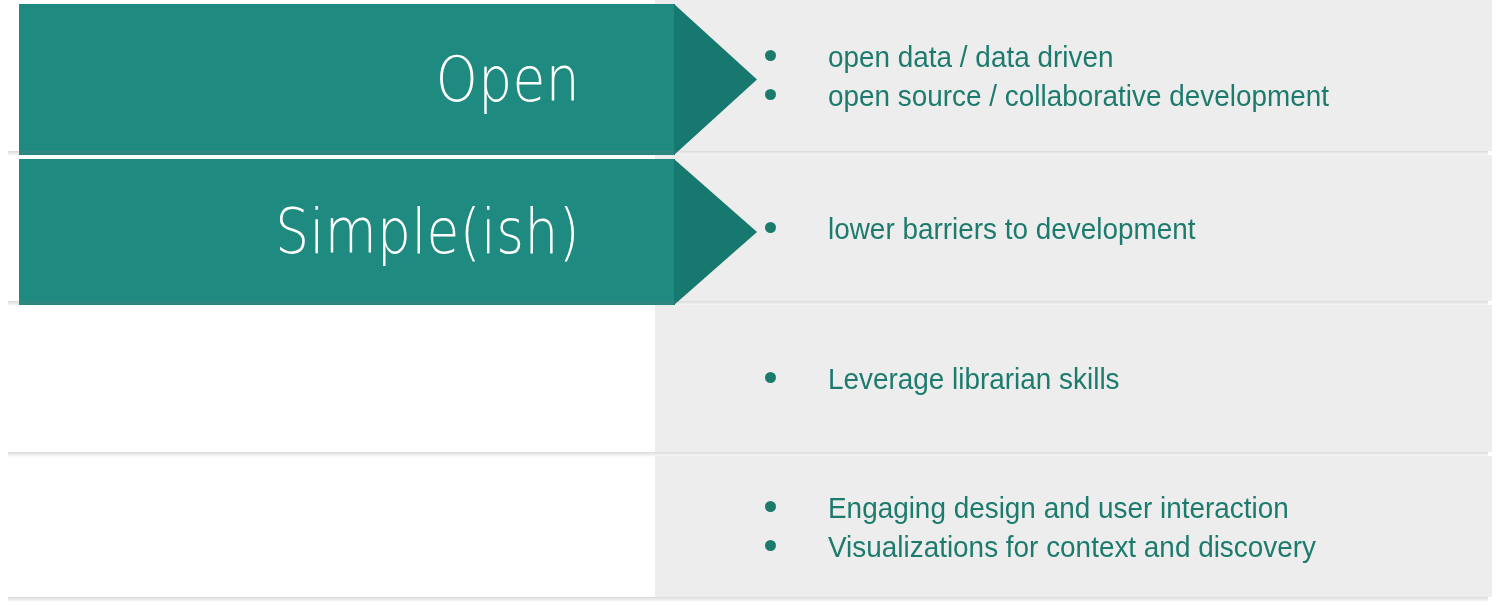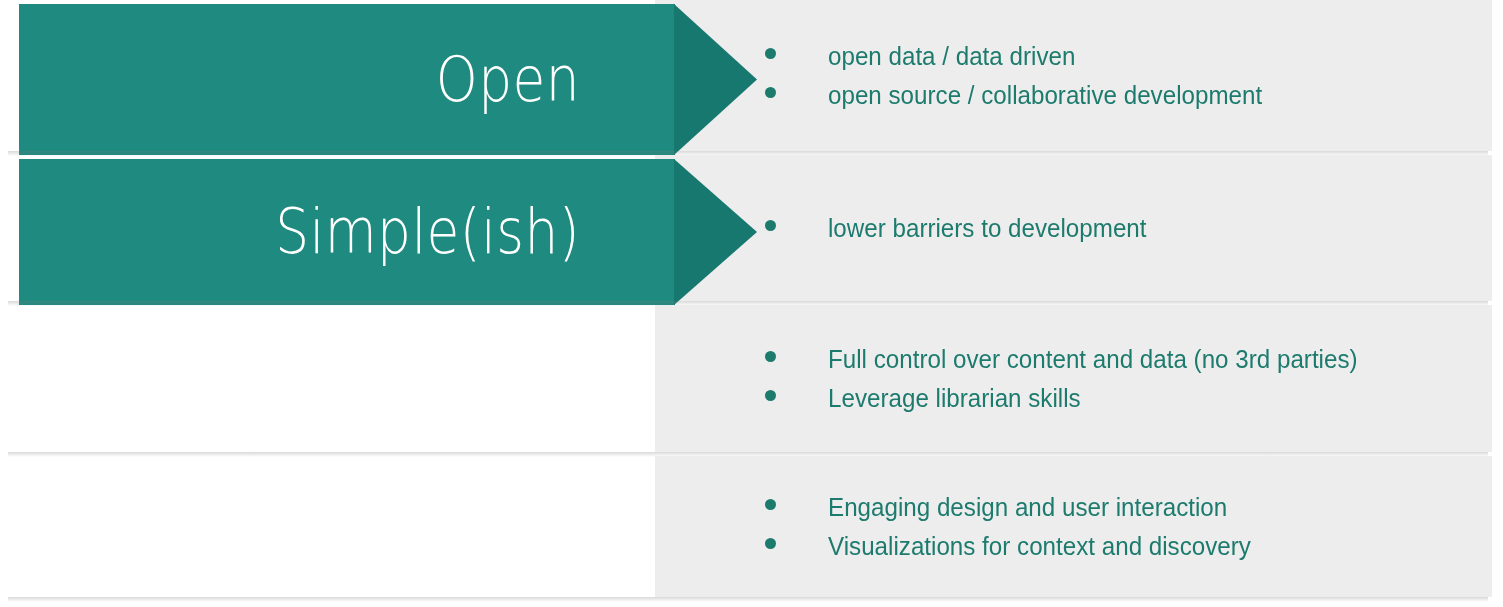--- a/index.html
+++ b/index.html
@@ -99,21 +99,21 @@
     justify-content: center;
     padding-left: 10px;
     box-sizing: border-box;
   }
   .bullet {
     display: flex;
     align-items: baseline;
     color: #1d7b6e;
     font-family: "Liberation Sans", sans-serif;
     font-weight: 400;
-    font-size: 26px;
+    font-size: 30px;
     line-height: 39px;
     white-space: nowrap;
   }
   .bullet-dot {
     flex: 0 0 auto;
     width: 11px;
     height: 11px;
     border-radius: 50%;
     background: #1d7b6e;
     margin-right: 52px;
@@ -175,24 +175,20 @@
       </div>
     </div>
   </div>
   <div class="shadow" style="top:301px;"></div>
 
   <div class="row" style="top:305px;height:147px;">
     <div class="panel"></div>
     <div class="bullets">
       <div class="bullet">
         <span class="bullet-dot"></span>
-        <span class="bullet-text">Full control over content and data (no 3rd parties)</span>
-      </div>
-      <div class="bullet">
-        <span class="bullet-dot"></span>
         <span class="bullet-text">Leverage librarian skills</span>
       </div>
     </div>
   </div>
   <div class="shadow" style="top:452px;"></div>
 
   <div class="row" style="top:456px;height:141px;">
     <div class="panel"></div>
     <div class="bullets">
       <div class="bullet">

